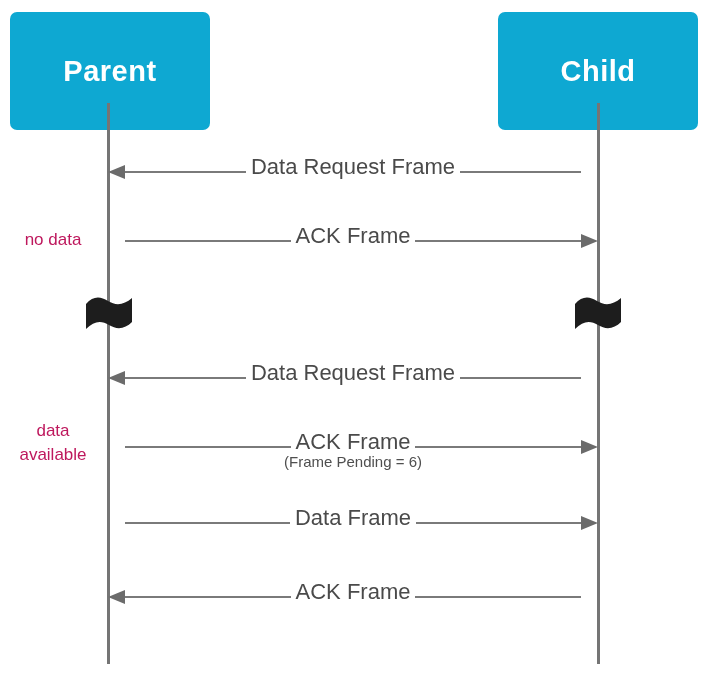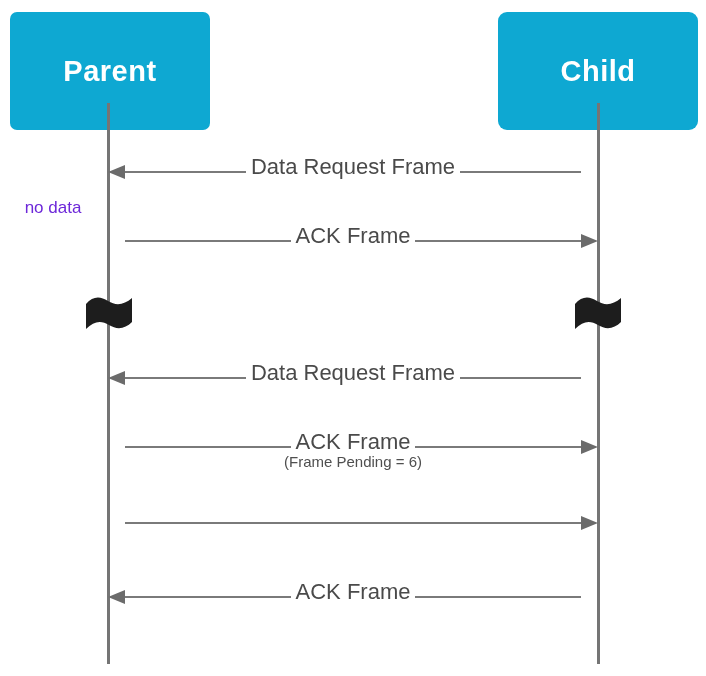--- a/index.html
+++ b/index.html
@@ -7,21 +7,21 @@
     position:relative;width:706px;height:676px;background:#ffffff;overflow:hidden;
     font-family:"Liberation Sans","DejaVu Sans",sans-serif;
   }
   
   .actor{
     position:absolute;top:12px;width:200px;height:118px;background:#0ea8d2;
     border-radius:7px;display:flex;align-items:center;justify-content:center;
   }
   .actor .actor-label{color:#ffffff;font-size:29px;font-weight:700;letter-spacing:.5px;}
   .actor.parent{left:10px;}
-  .actor.child{left:498px;border-radius:9px;}
+  .actor.child{left:498px;}
   
   .lifeline{position:absolute;top:103px;width:3px;height:561px;background:#757575;}
   .lifeline.parent{left:107px;}
   .lifeline.child{left:597px;}
   
   .msg{position:absolute;left:108px;width:490px;height:34px;display:flex;align-items:center;overflow:visible;}
   .seg{flex:1;height:2px;background:#7a7a7a;}
   .head{width:0;height:0;flex:none;}
   .head.left{border-top:7px solid transparent;border-bottom:7px solid transparent;border-right:17px solid #6b6b6b;}
   .head.right{border-top:7px solid transparent;border-bottom:7px solid transparent;border-left:17px solid #6b6b6b;}
@@ -30,21 +30,21 @@
     flex:none;margin:0 5px;font-size:22px;color:#4a4a4a;white-space:nowrap;
     position:relative;top:-5px;
   }
   .msg-subtitle{
     position:absolute;left:50%;top:23px;transform:translateX(-50%);
     font-size:15px;color:#4f4f4f;white-space:nowrap;
   }
   
   .side-note{
     position:absolute;left:5px;width:96px;text-align:center;
-    font-size:17px;line-height:24px;color:#6d28d9;
+    font-size:17px;line-height:24px;color:#be185d;margin-top:32px;
   }
   .side-note.n1{top:196px;}
   .side-note.n2{top:387px;}
   
   .flag{position:absolute;width:50px;height:44px;}
   .flag.parent{left:84px;top:291px;}
   .flag.child{left:573px;top:291px;}
 </style>
 </head>
 <body>
@@ -87,33 +87,35 @@
   </svg>
 
   <div class="msg" style="top:361px">
     <span class="head left"></span>
     <span class="seg"></span>
     <span class="msg-label">Data Request Frame</span>
     <span class="seg"></span>
     <span class="spacer"></span>
   </div>
 
+  <div class="side-note n2">data available</div>
 
   <div class="msg" style="top:430px">
     <span class="spacer"></span>
     <span class="seg"></span>
     <span class="msg-label">ACK Frame</span>
     <span class="seg"></span>
     <span class="head right"></span>
     <span class="msg-subtitle">(Frame Pending = 6)</span>
   </div>
 
   <div class="msg" style="top:506px">
     <span class="spacer"></span>
     <span class="seg"></span>
+    <span class="msg-label">Data Frame</span>
     <span class="seg"></span>
     <span class="head right"></span>
   </div>
 
   <div class="msg" style="top:580px">
     <span class="head left"></span>
     <span class="seg"></span>
     <span class="msg-label">ACK Frame</span>
     <span class="seg"></span>
     <span class="spacer"></span>

